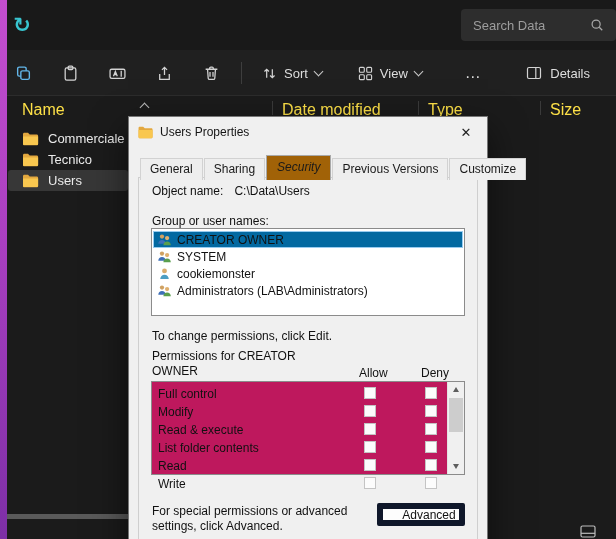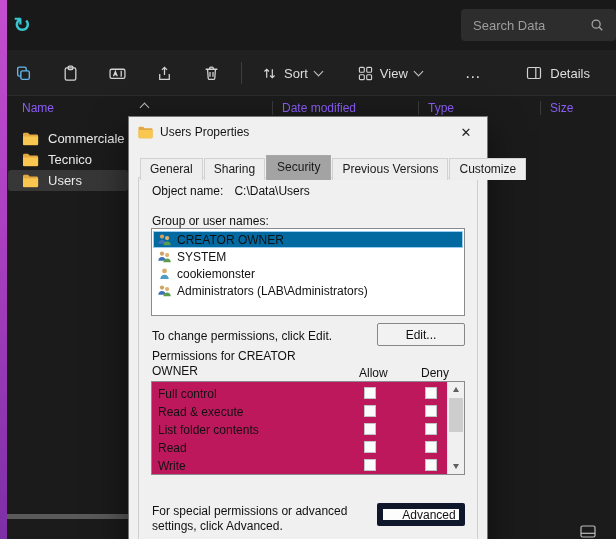--- a/index.html
+++ b/index.html
@@ -27,21 +27,21 @@
   .tb-sep{width:1px;height:22px;background:#3e3e3e;margin:0 10px 0 2px;}
   .tb-drop{display:flex;align-items:center;gap:7px;color:#dedede;font-size:13px;padding:0 10px;
     height:34px;border-radius:4px;margin-right:16px;text-align:right;}
   .chev-down{width:6px;height:6px;border-right:1.3px solid #c9c9c9;border-bottom:1.3px solid #c9c9c9;
     transform:rotate(45deg);margin-top:-4px;}
   .more-btn{width:34px;height:34px;color:#dedede;font-size:16px;display:flex;align-items:center;
     justify-content:center;margin-left:8px;}
   .details-btn{position:absolute;right:16px;top:56px;height:34px;display:flex;align-items:center;
     gap:8px;color:#dedede;font-size:13px;padding:0 10px;border-radius:4px;z-index:2;}
   .toolbar-divider{position:absolute;left:0;right:0;top:95px;height:1px;background:#2c2c2c;}
-  .hdr-row{position:absolute;left:0;top:98px;right:0;height:20px;font-size:12px;color:#8b5cf6;}
+  .hdr-row{position:absolute;left:0;top:98px;right:0;height:20px;font-size:16px;color:#fde047;}
   .hdr-label{position:absolute;top:3px;white-space:nowrap;}
   .sort-indicator{position:absolute;left:141px;top:6px;width:6px;height:6px;
     border-right:1.3px solid #bdbdbd;border-bottom:1.3px solid #bdbdbd;transform:rotate(-135deg);}
   .hdr-sep{position:absolute;top:3px;width:1px;height:14px;background:#3a3a3a;}
   .file-row{position:absolute;left:8px;height:21px;display:flex;align-items:center;
     padding-left:14px;color:#eaeaea;font-size:13px;gap:9px;}
   .file-row.selected{background:#373737;border-radius:3px;width:106px;}
   .folder-ic{width:17px;height:14px;flex:0 0 auto;}
   .hscroll{position:absolute;left:3px;top:514px;width:145px;height:5px;border-radius:3px;background:#5a5a5a;}
   .status-ic{position:absolute;right:20px;top:525px;}
@@ -50,21 +50,21 @@
   .dialog{position:absolute;left:128px;top:116px;width:358px;height:478px;background:#f0f0f0;
     border:1px solid #767676;box-shadow:0 14px 34px rgba(0,0,0,.55);font-size:12px;color:#111;z-index:10;}
   .dlg-titlebar{position:absolute;left:0;top:0;right:0;height:30px;display:flex;align-items:center;
     padding:0 9px;gap:7px;box-sizing:border-box;}
   .dlg-title{font-size:12px;color:#151515;}
   .dlg-close{position:absolute;right:6px;top:5px;width:30px;height:21px;display:flex;
     align-items:center;justify-content:center;font-size:13px;color:#222;z-index:11;}
   .tabs{position:absolute;left:11px;top:41px;display:flex;align-items:flex-end;z-index:3;}
   .tab{padding:3px 9px 4px;border:1px solid #d2d2d2;border-bottom:none;background:#eeeeee;
     margin-right:1px;color:#1a1a1a;white-space:nowrap;}
-  .tab.active{background:#a3a3a3;border-color:#a9a9a9;padding:4px 10px 6px;margin-top:-3px;}
+  .tab.active{background:#a16207;border-color:#a9a9a9;padding:4px 10px 6px;margin-top:-3px;font-style:italic;}
   .pane{position:absolute;left:9px;top:60px;width:340px;height:416px;border:1px solid #cfcfcf;
     background:#f0f0f0;box-sizing:border-box;}
   .obj-row{position:absolute;left:23px;top:67px;display:flex;gap:11px;}
   .group-label{position:absolute;left:23px;top:97px;}
   .listbox{position:absolute;left:22px;top:111px;width:314px;height:88px;background:#fff;
     border:1px solid #8b8b8b;box-sizing:border-box;padding-top:2px;}
   .g-item{height:17px;display:flex;align-items:center;gap:5px;padding-left:3px;margin:0 1px;
     border:1px solid transparent;box-sizing:border-box;}
   .g-item.selected{background:#0369a1;border-color:#98ccf0;}
   .g-ic{width:15px;height:13px;flex:0 0 auto;}
@@ -267,29 +267,33 @@
             <circle cx="5.3" cy="3.9" r="2.3" fill="#cfa162"></circle>
             <path d="M1.3 11.6c0-2.2 1.8-4 4-4s4 1.8 4 4z" fill="#3e6fb8"></path>
             <circle cx="10.8" cy="5.4" r="2.3" fill="#dfb070"></circle>
             <path d="M6.8 13.2c0-2.2 1.8-4 4-4s4 1.8 4 4z" fill="#5a9e4d"></path>
           </svg>
         <span>Administrators (LAB\Administrators)</span>
       </div>
     </div>
 
     <div class="edit-hint">To change permissions, click Edit.</div>
-    <div class="btn edit-btn">Edit...</div>
 
     <div class="perm-label">Permissions for CREATOR OWNER</div>
     <div class="allow-label">Allow</div>
     <div class="deny-label">Deny</div>
 
     <div class="permbox">
       <div class="p-row">
         <span>Full control</span>
+        <span class="p-check allow"></span>
+        <span class="p-check deny"></span>
+      </div>
+      <div class="p-row">
+        <span>Modify</span>
         <span class="p-check allow"></span>
         <span class="p-check deny"></span>
       </div>
       <div class="p-row">
         <span>Read &amp; execute</span>
         <span class="p-check allow"></span>
         <span class="p-check deny"></span>
       </div>
       <div class="p-row">
         <span>List folder contents</span>

